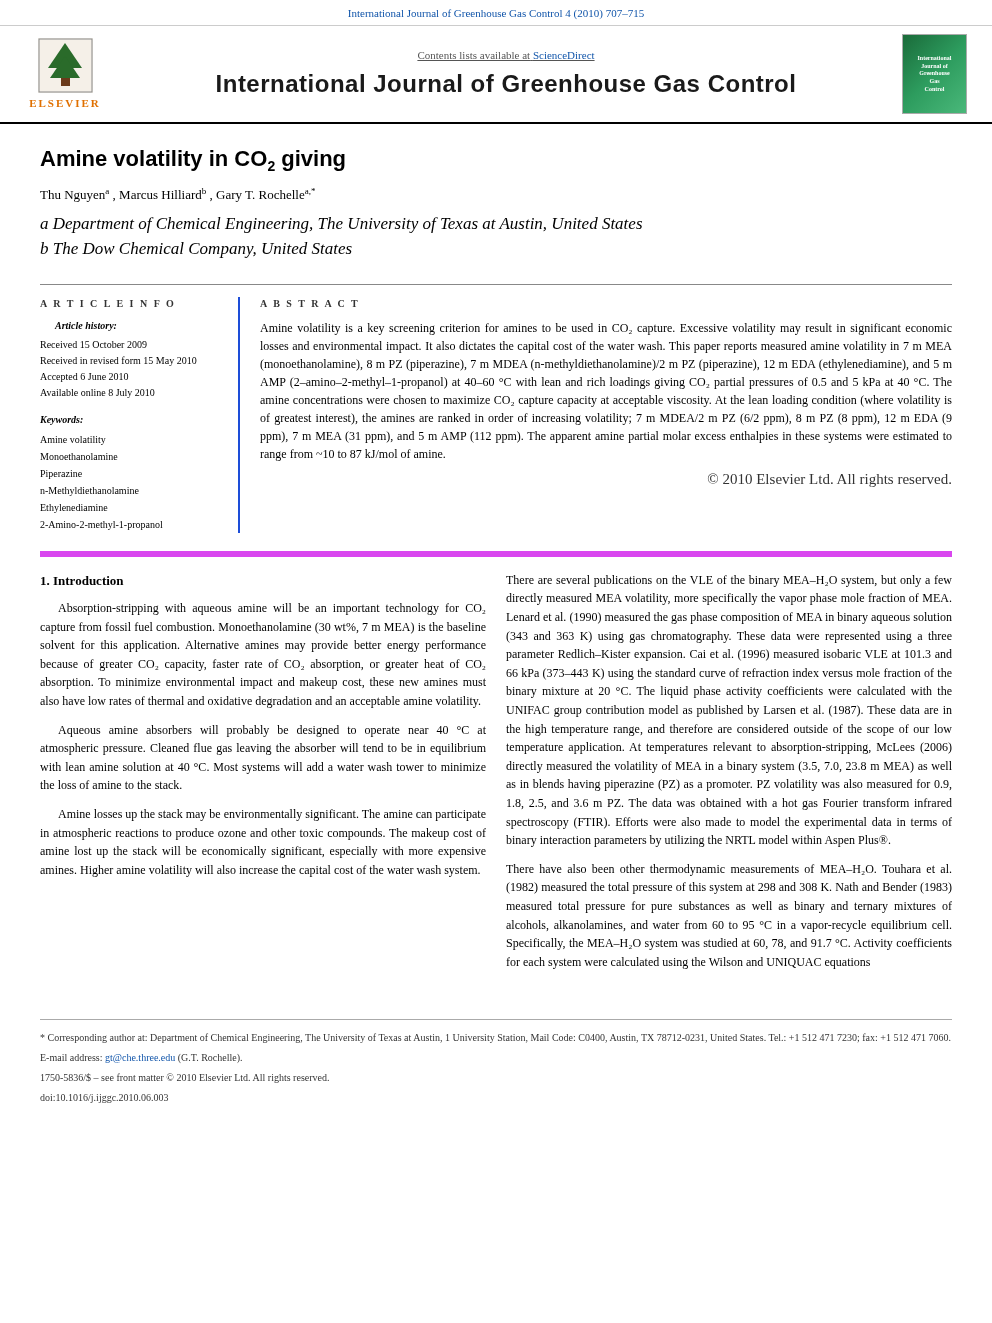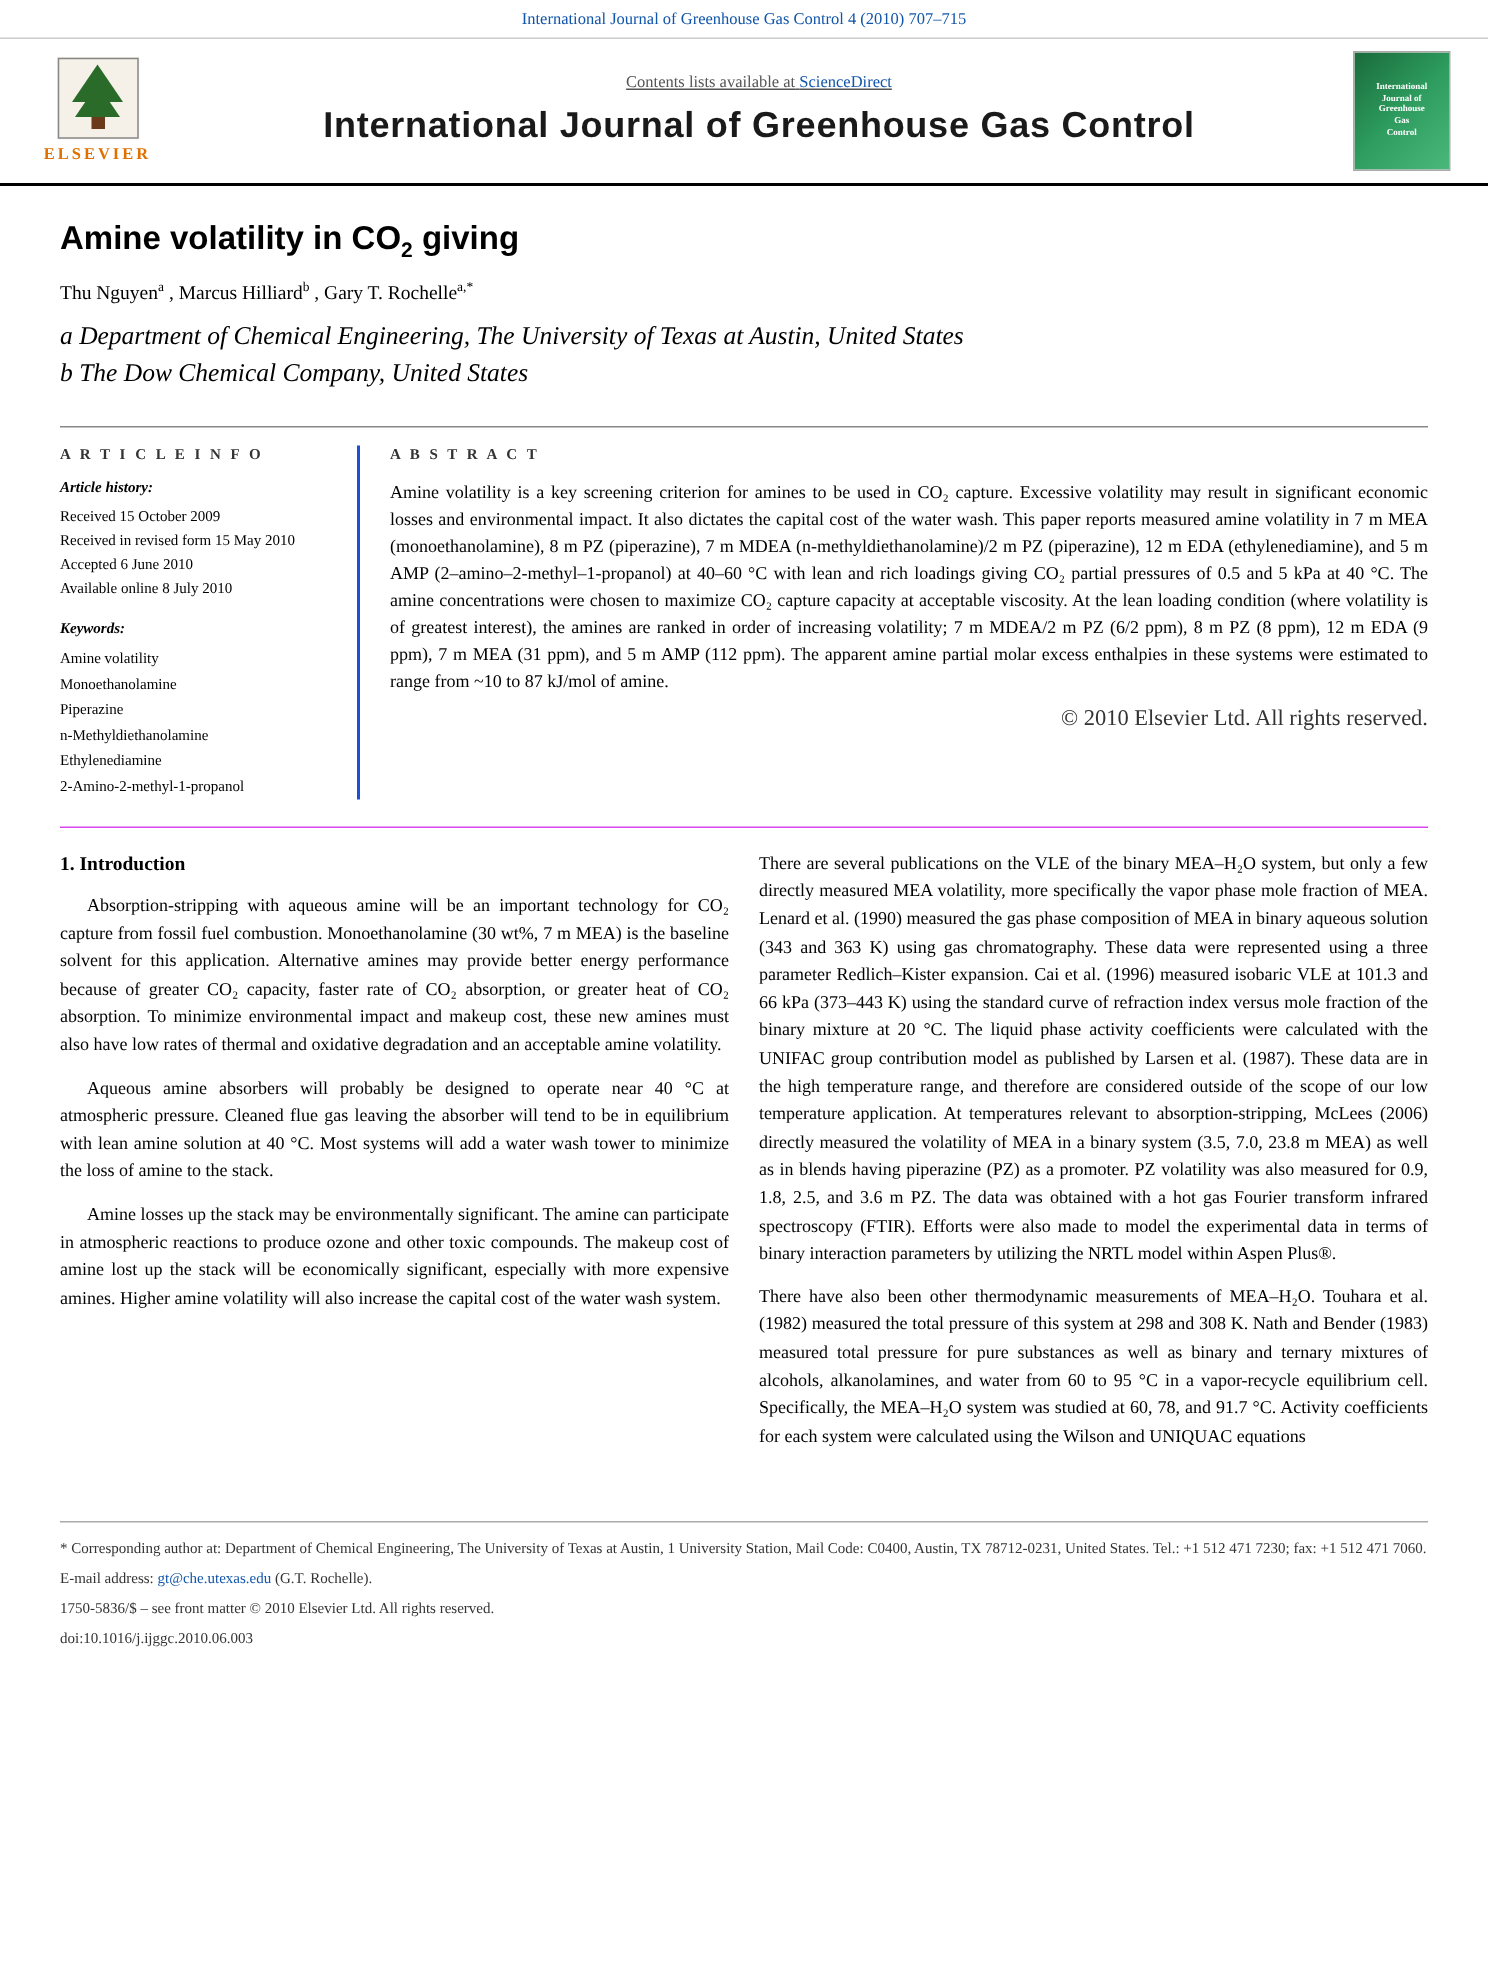--- a/index.html
+++ b/index.html
@@ -161,20 +161,21 @@
     }
 
     .article-info-section {
       margin-bottom: 12px;
     }
     .article-info-section .info-label {
       font-size: 10px;
       font-style: italic;
       font-weight: bold;
       margin-bottom: 4px;
+      margin-left: 15px;
     }
     .article-info-section .info-line {
       font-size: 10px;
       line-height: 1.6;
     }
 
     .keywords-section {
       margin-top: 8px;
     }
     .keywords-section .info-label {
@@ -200,21 +201,21 @@
       text-align: right;
       margin-top: 6px;
       color: #333;
     }
 
     
     .body-two-col {
       display: flex;
       gap: 20px;
       margin-top: 18px;
-      border-top: 1px solid #d946ef;
+      border-top: 6px solid #d946ef;
       padding-top: 14px;
     }
     .body-col {
       flex: 1;
       font-size: 12px;
       line-height: 1.55;
       text-align: justify;
     }
 
     .section-title {
@@ -374,18 +375,18 @@
 
 </div>
 
 <hr class="footer-divider">
 <div class="footer-area">
   <div class="footer-note">
     <span>* Corresponding author at: Department of Chemical Engineering, The University of Texas at Austin, 1 University Station, Mail Code: C0400, Austin, TX 78712-0231, United States. Tel.: +1 512 471 7230; fax: +1 512 471 7060.</span>
   </div>
   <div class="footer-note">
     <span>E-mail address:</span>
-    <span class="footer-email">gt@che.utexas.edu</span>
+    <span class="footer-email">gt@che.three.edu</span>
     <span> (G.T. Rochelle).</span>
   </div>
   <div class="footer-copyright">1750-5836/$ – see front matter © 2010 Elsevier Ltd. All rights reserved.</div>
   <div class="footer-doi">doi:10.1016/j.ijggc.2010.06.003</div>
 </div>
 
 </body></html>

